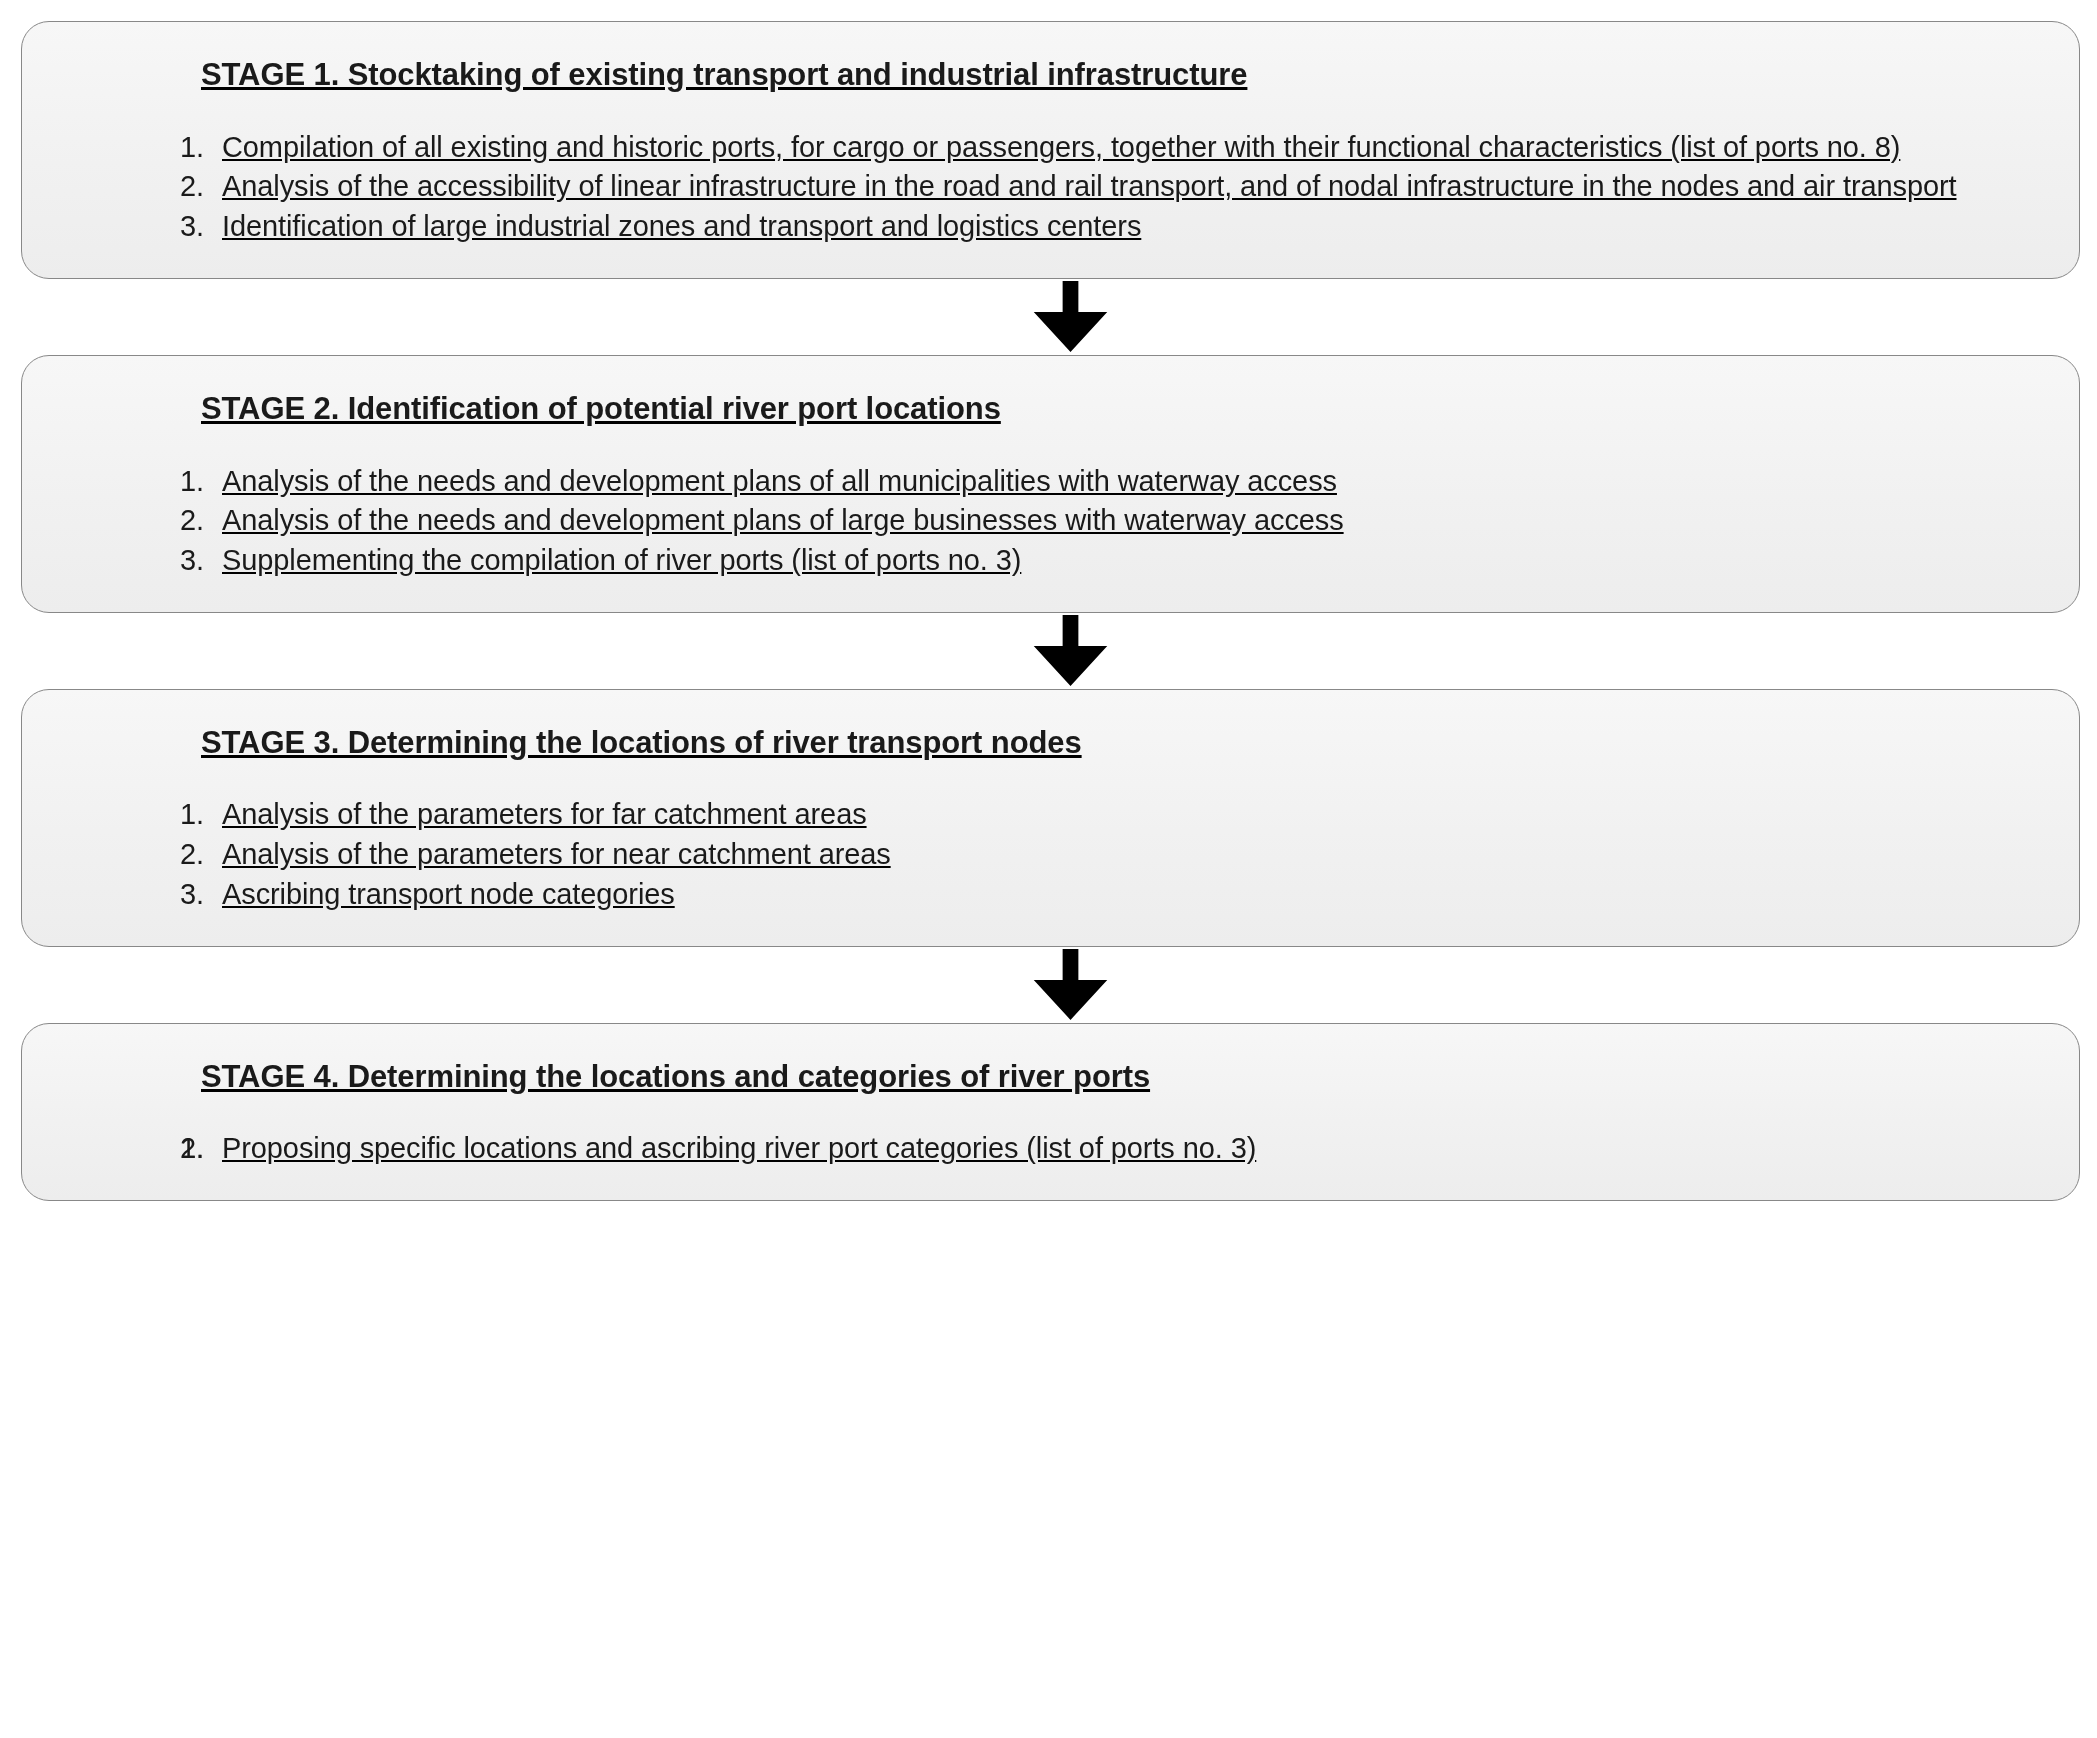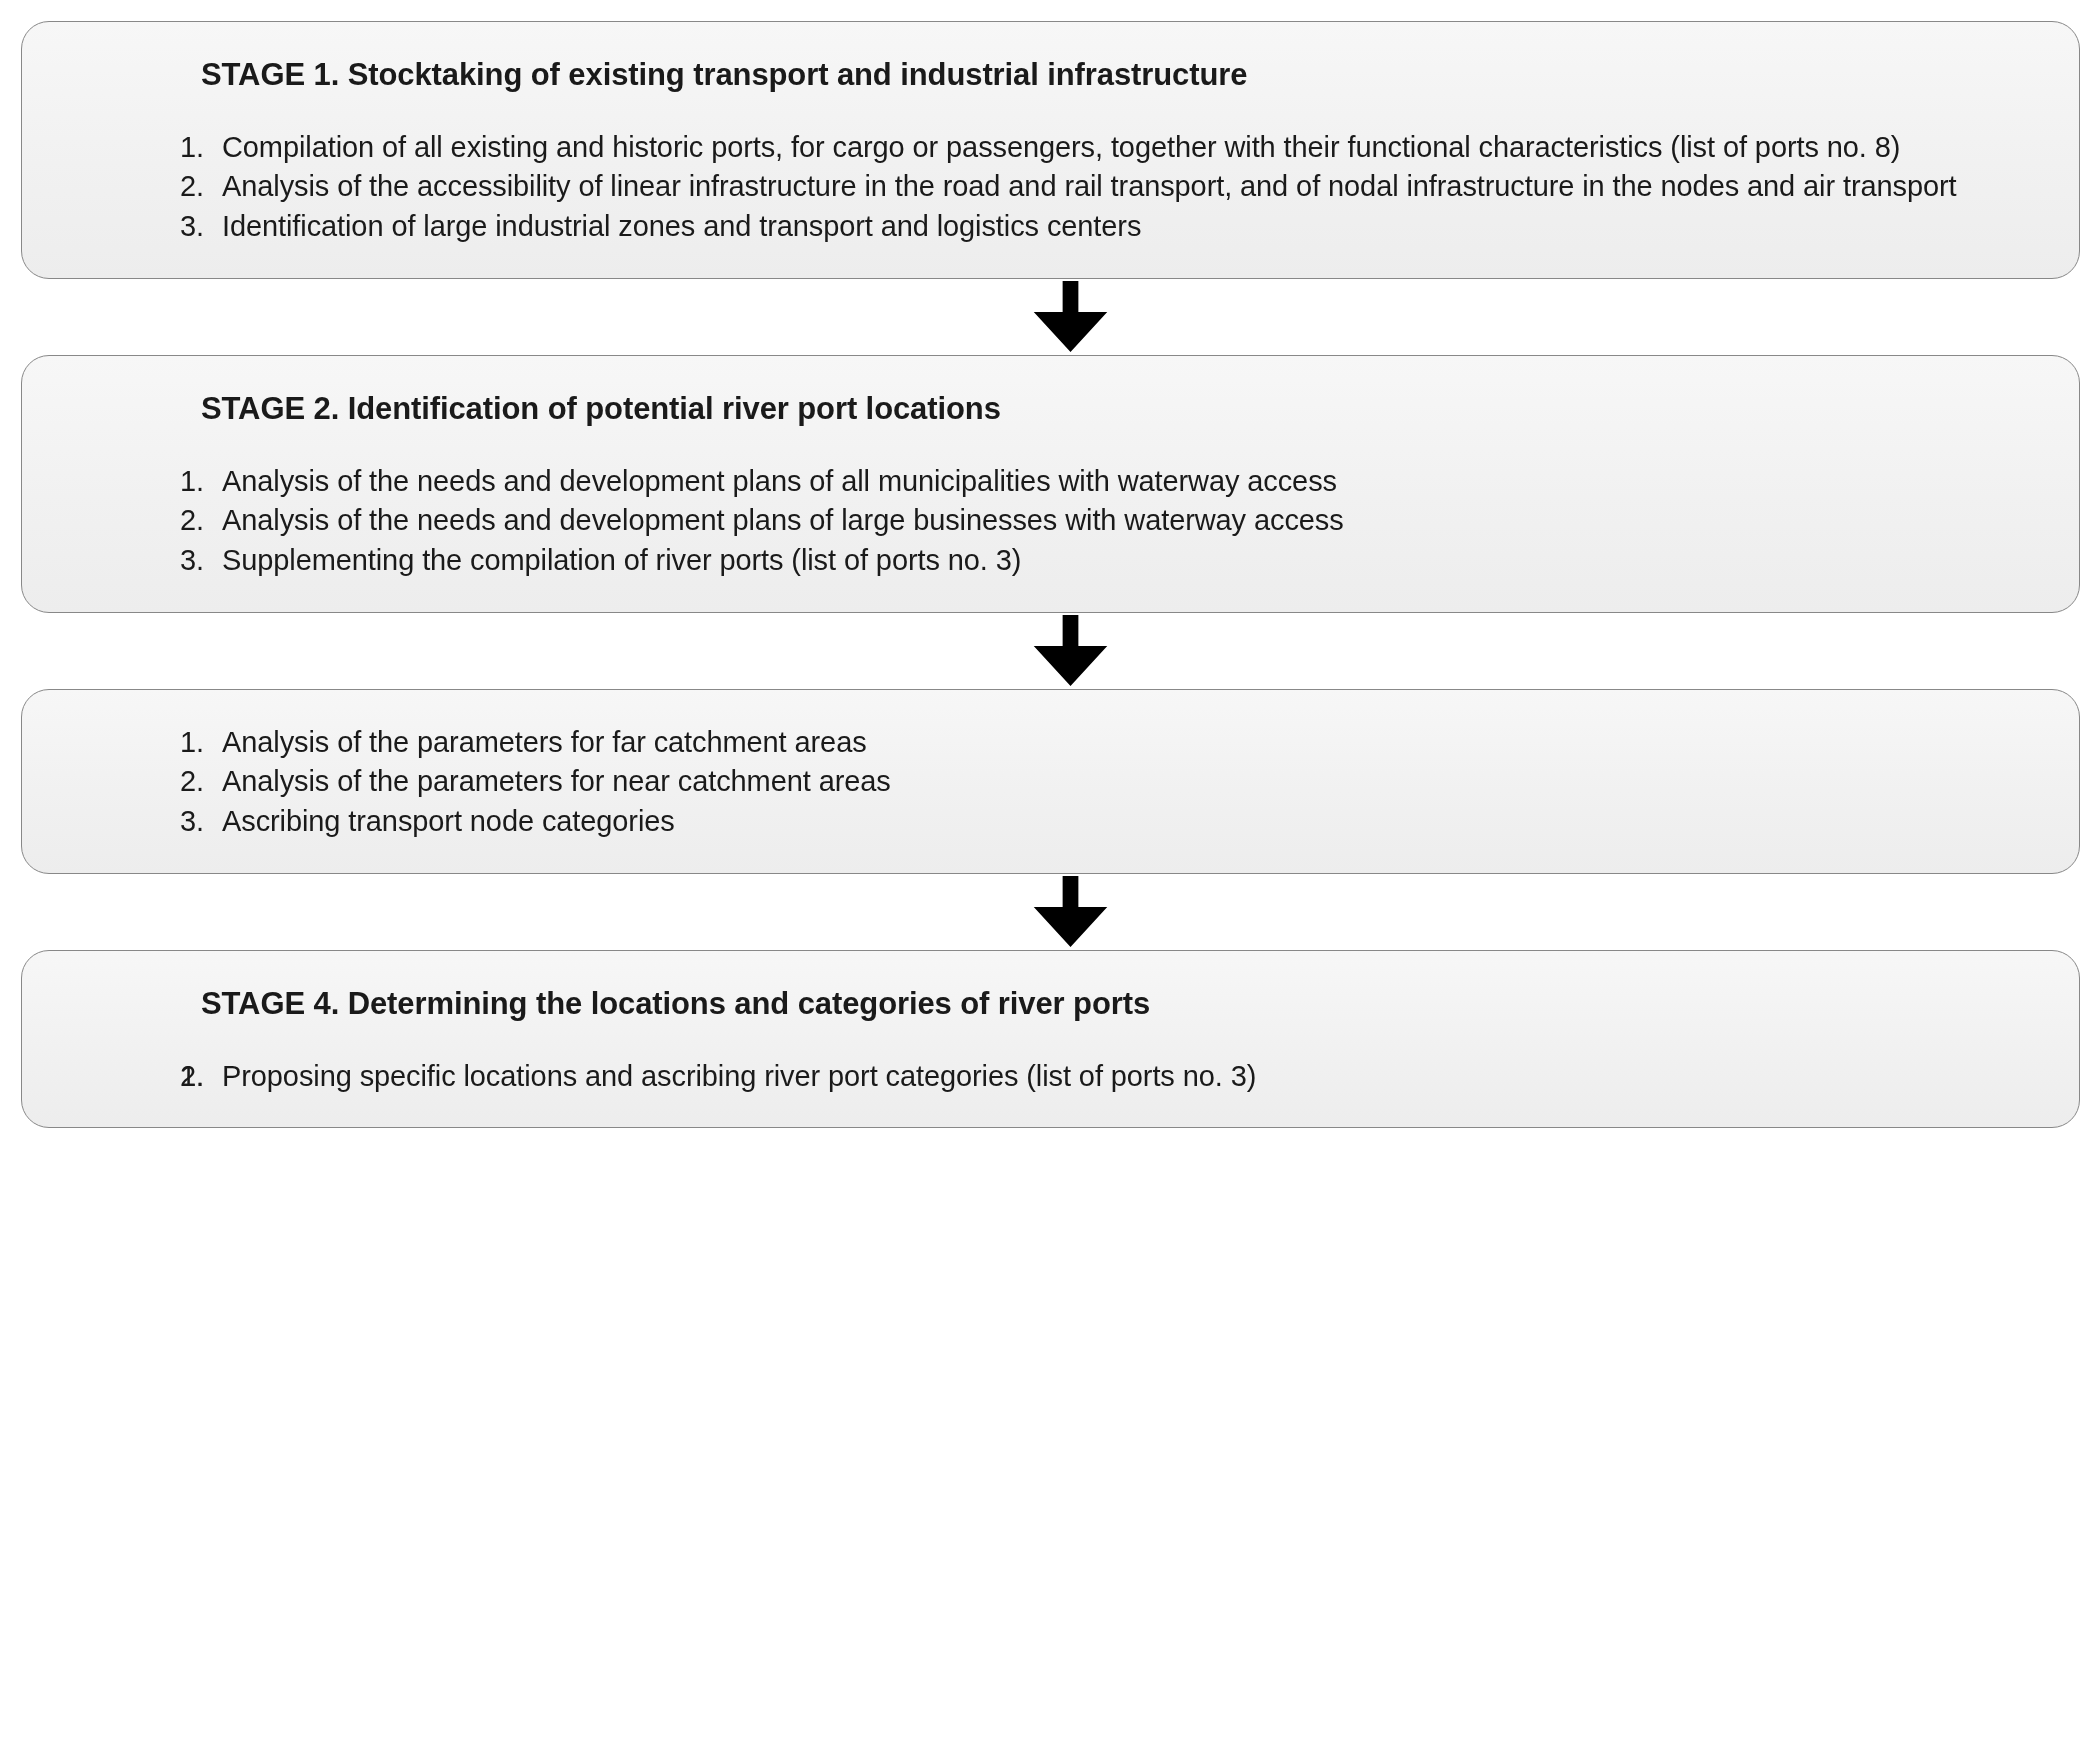--- a/index.html
+++ b/index.html
@@ -12,20 +12,21 @@
   }
 
   .flowchart {
     position: relative;
     width: 2097px;
     height: 1738px;
     padding: 21px 18px 0 21px;
     display: flex;
     flex-direction: column;
     align-items: stretch;
+    text-decoration: underline;
   }
 
   
   .stage-box {
     position: relative;
     width: 2059px;
     border: 1.3px solid #888888;
     border-radius: 28px;
     background: linear-gradient(180deg, #f7f7f7 0%, #f1f1f1 55%, #ededed 100%);
     padding: 34px 46px 30px 158px;
@@ -131,20 +132,21 @@
     </ul>
   </div>
 
   <div class="arrow-connector">
     <svg width="105" height="71" viewBox="0 0 160 108">
       <path d="M68 0 H92 V47 H136 L80 108 L24 47 H68 Z" fill="#000000"></path>
     </svg>
   </div>
 
   <div class="stage-box box-3">
+    <div class="stage-title">STAGE 3. Determining the locations of river transport nodes</div>
     <ul class="stage-list">
       <li class="list-item">
         <span class="marker">1.</span>
         <span>Analysis of the parameters for far catchment areas</span>
       </li>
       <li class="list-item">
         <span class="marker">2.</span>
         <span>Analysis of the parameters for near catchment areas</span>
       </li>
       <li class="list-item">

